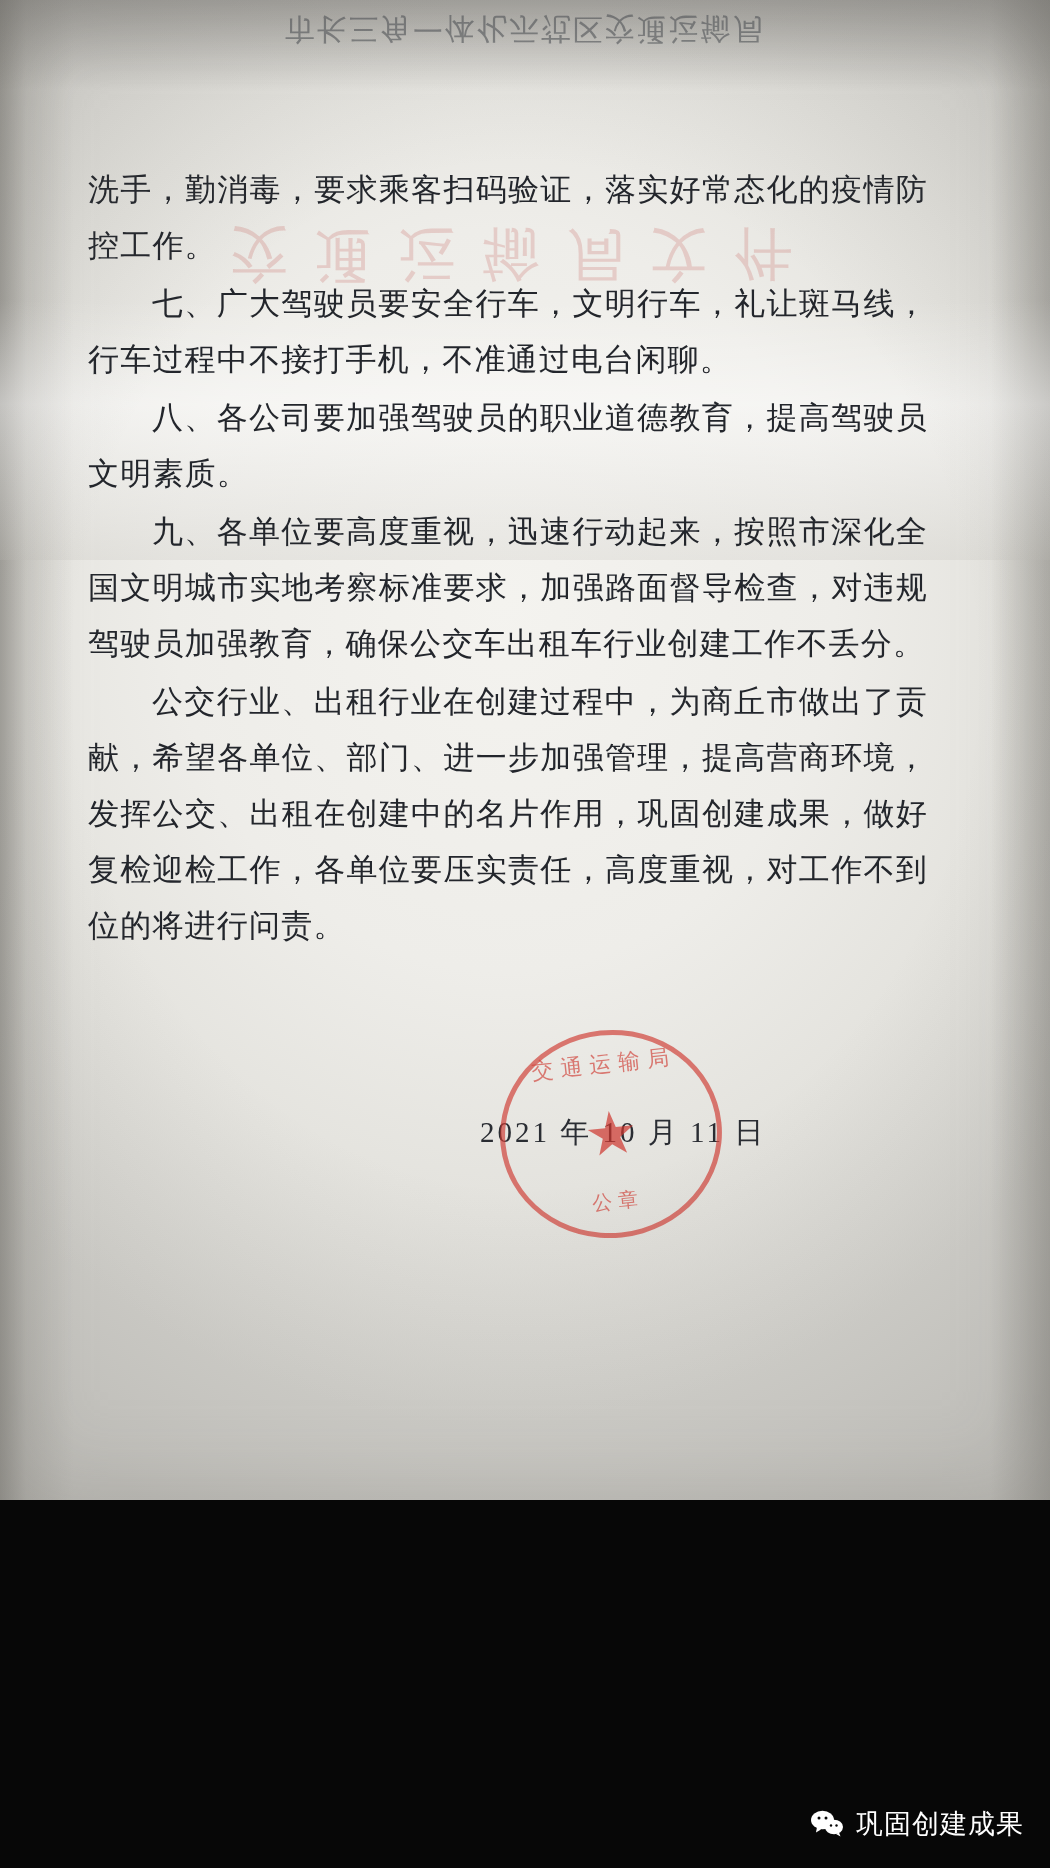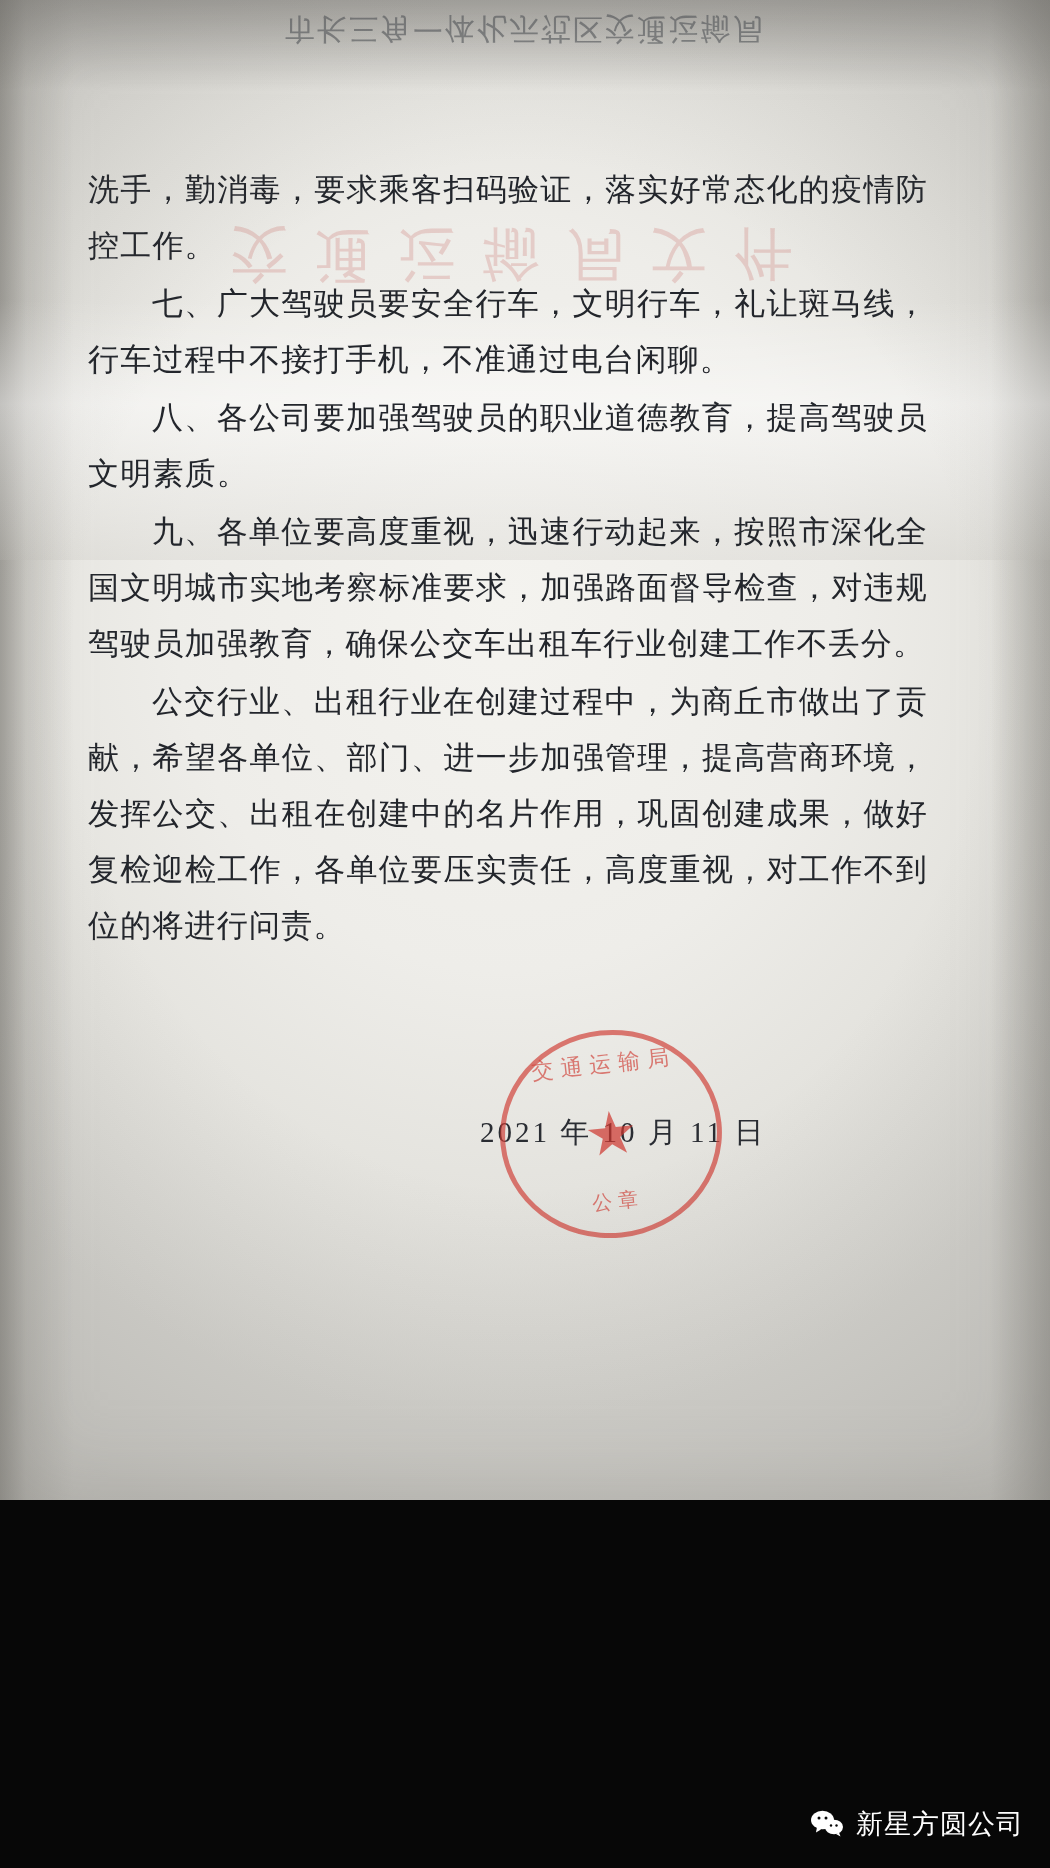--- a/index.html
+++ b/index.html
@@ -267,17 +267,17 @@
           <ellipse cx="12.5" cy="10" rx="11.5" ry="9.2" fill="#ffffff"></ellipse>
           <polygon points="7,17 6,22.5 11,19.5" fill="#ffffff"></polygon>
           <circle cx="9" cy="8" r="1.5" fill="#070707"></circle>
           <circle cx="16" cy="8" r="1.5" fill="#070707"></circle>
           <ellipse cx="24" cy="17" rx="9" ry="7.3" fill="#ffffff"></ellipse>
           <polygon points="29,22.5 30.5,26.5 26,24" fill="#ffffff"></polygon>
           <circle cx="21" cy="15.5" r="1.2" fill="#070707"></circle>
           <circle cx="26.5" cy="15.5" r="1.2" fill="#070707"></circle>
         </svg>
       </span>
-      <span class="account-name">新星方圆公司</span>
+      <span class="account-name">巩固创建成果</span>
     </div>
   </div>
 
 </div>
 
 </body></html>

